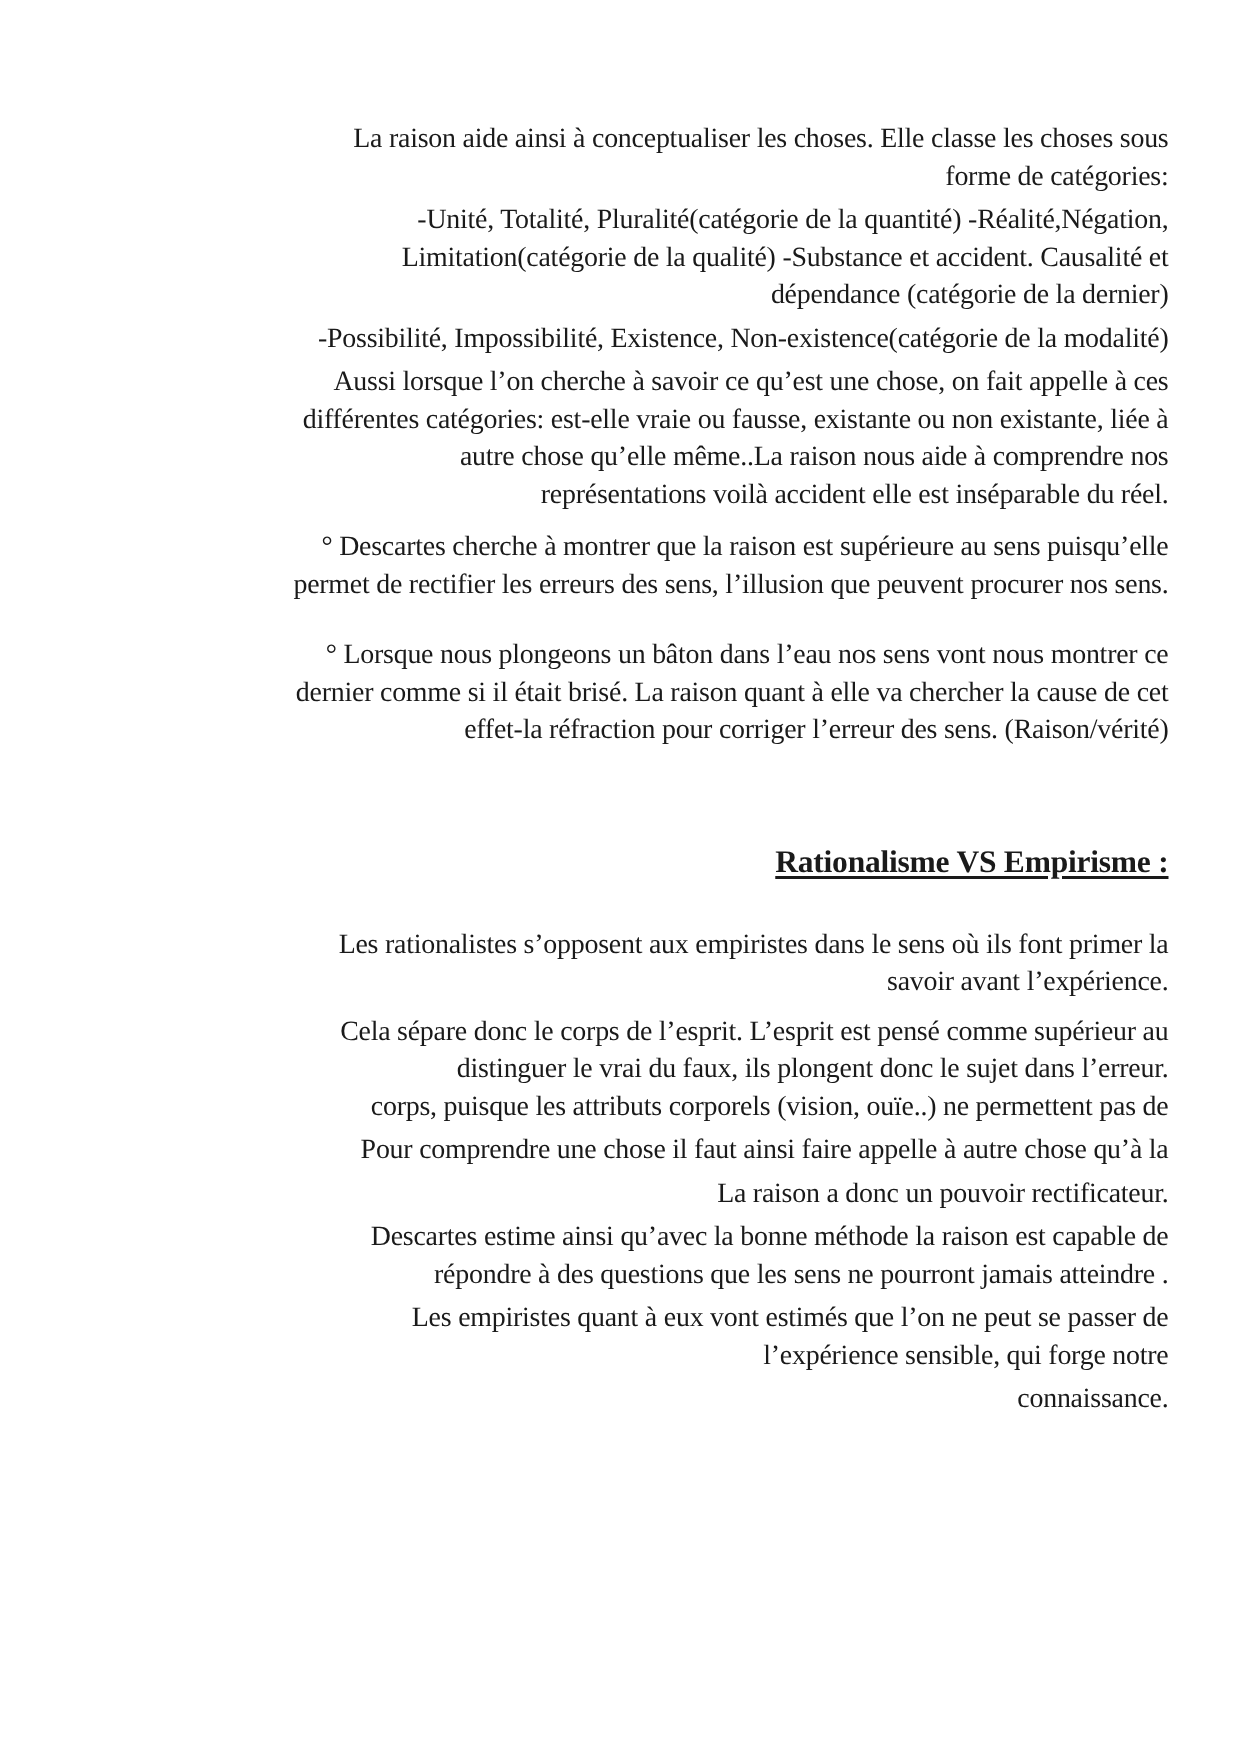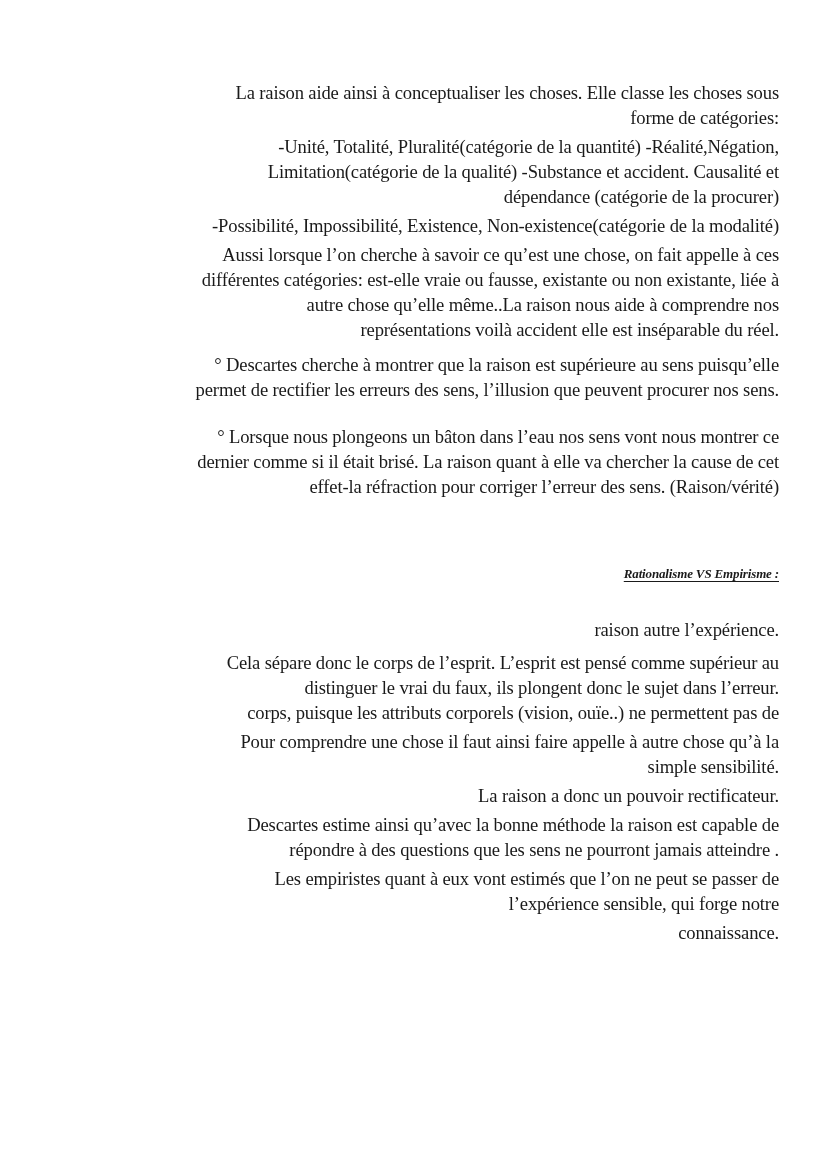--- a/index.html
+++ b/index.html
@@ -32,41 +32,40 @@
     .para { margin: 0; }
     .gap-s { height: 4px; }
     .gap-m { height: 10px; }
     .gap-l { height: 22px; }
     .gap-xl { height: 62px; }
     .gap-h { height: 30px; }
     .heading {
       font-weight: bold;
       text-decoration: underline;
       text-underline-offset: 3px;
-      font-size: 13px;
+      font-size: 21px;
       line-height: 26px;
       margin: 0;
-      font-style: italic;
     }
   </style>
 </head>
 <body>
 
 <div class="page">
 
   <p class="para">
     <span class="line">La raison aide ainsi à conceptualiser les choses. Elle classe les choses sous</span>
     <span class="line">forme de catégories:</span>
   </p>
   <div class="gap-s"></div>
 
   <p class="para">
     <span class="line">-Unité, Totalité, Pluralité(catégorie de la quantité) -Réalité,Négation,</span>
     <span class="line">Limitation(catégorie de la qualité) -Substance et accident. Causalité et</span>
-    <span class="line">dépendance (catégorie de la procurer)</span>
+    <span class="line">dépendance (catégorie de la dernier)</span>
   </p>
   <div class="gap-s"></div>
 
   <p class="para">
     <span class="line" style="white-space:pre;"> -Possibilité, Impossibilité, Existence, Non-existence(catégorie de la modalité)</span>
   </p>
   <div class="gap-s"></div>
 
   <p class="para">
     <span class="line">Aussi lorsque l’on cherche à savoir ce qu’est une chose, on fait appelle à ces</span>
@@ -86,36 +85,36 @@
     <span class="line">° Lorsque nous plongeons un bâton dans l’eau nos sens vont nous montrer ce</span>
     <span class="line">dernier comme si il était brisé. La raison quant à elle va chercher la cause de cet</span>
     <span class="line">effet-la réfraction pour corriger l’erreur des sens. (Raison/vérité)</span>
   </p>
   <div class="gap-xl"></div>
 
   <h2 class="heading">Rationalisme VS Empirisme :</h2>
   <div class="gap-h"></div>
 
   <p class="para">
-    <span class="line">raison autre l’expérience.</span>
+    <span class="line">Les rationalistes s’opposent aux empiristes dans le sens où ils font primer la</span>
+    <span class="line">savoir avant l’expérience.</span>
   </p>
   <div class="gap-s"></div>
 
   <div class="gap-s"></div>
 
   <p class="para">
     <span class="line">Cela sépare donc le corps de l’esprit. L’esprit est pensé comme supérieur au</span>
     <span class="line">distinguer le vrai du faux, ils plongent donc le sujet dans l’erreur.</span>
     <span class="line">corps, puisque les attributs corporels (vision, ouïe..) ne permettent pas de</span>
   </p>
   <div class="gap-s"></div>
 
   <p class="para">
     <span class="line">Pour comprendre une chose il faut ainsi faire appelle à autre chose qu’à la</span>
-    <span class="line">simple sensibilité.</span>
   </p>
   <div class="gap-s"></div>
 
   <p class="para">
     <span class="line">La raison a donc un pouvoir rectificateur.</span>
   </p>
   <div class="gap-s"></div>
 
   <p class="para">
     <span class="line">Descartes estime ainsi qu’avec la bonne méthode la raison est capable de</span>

